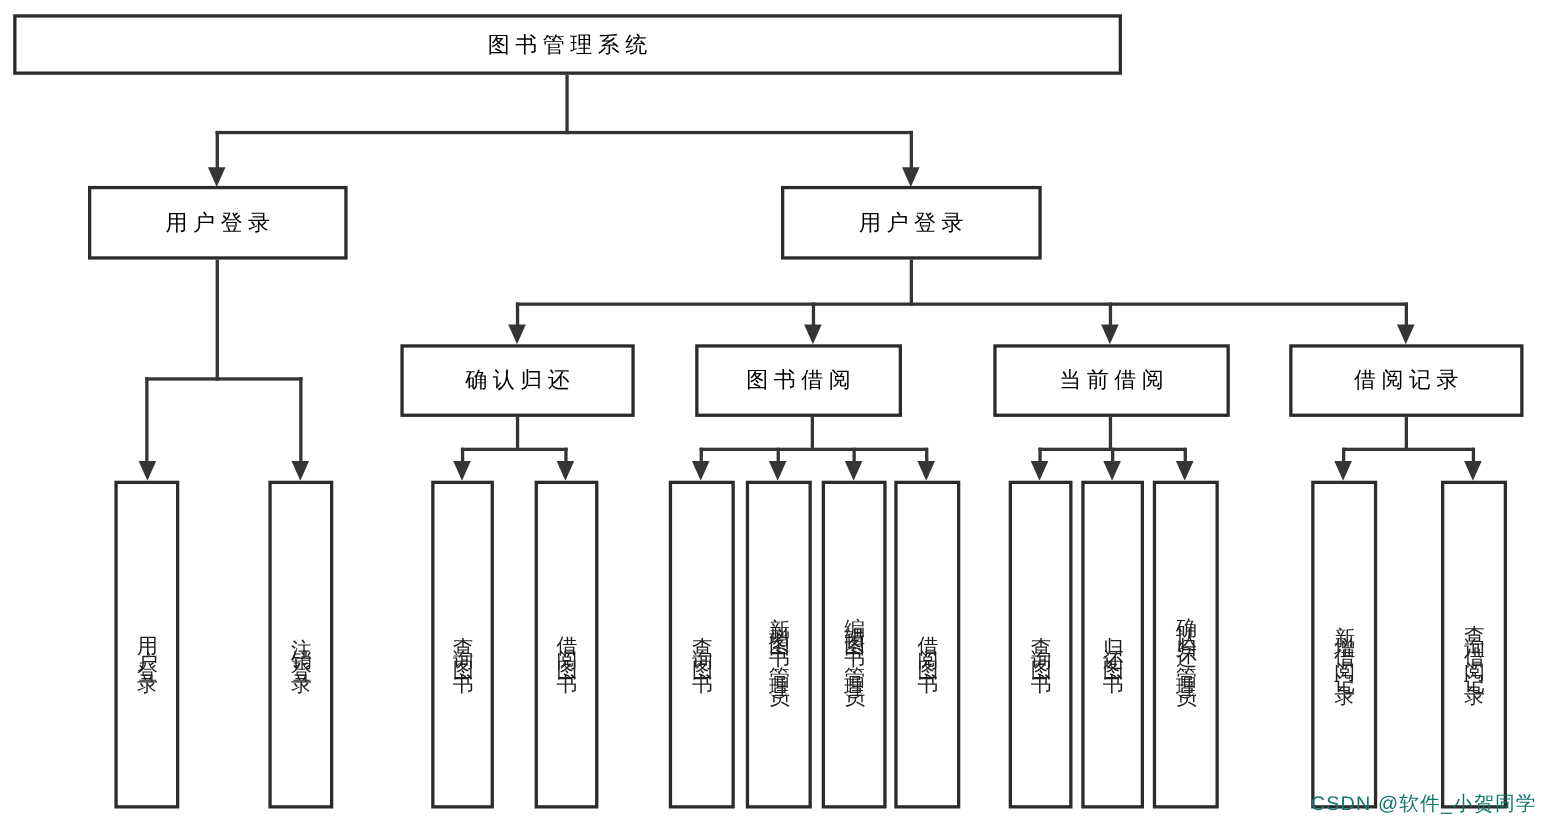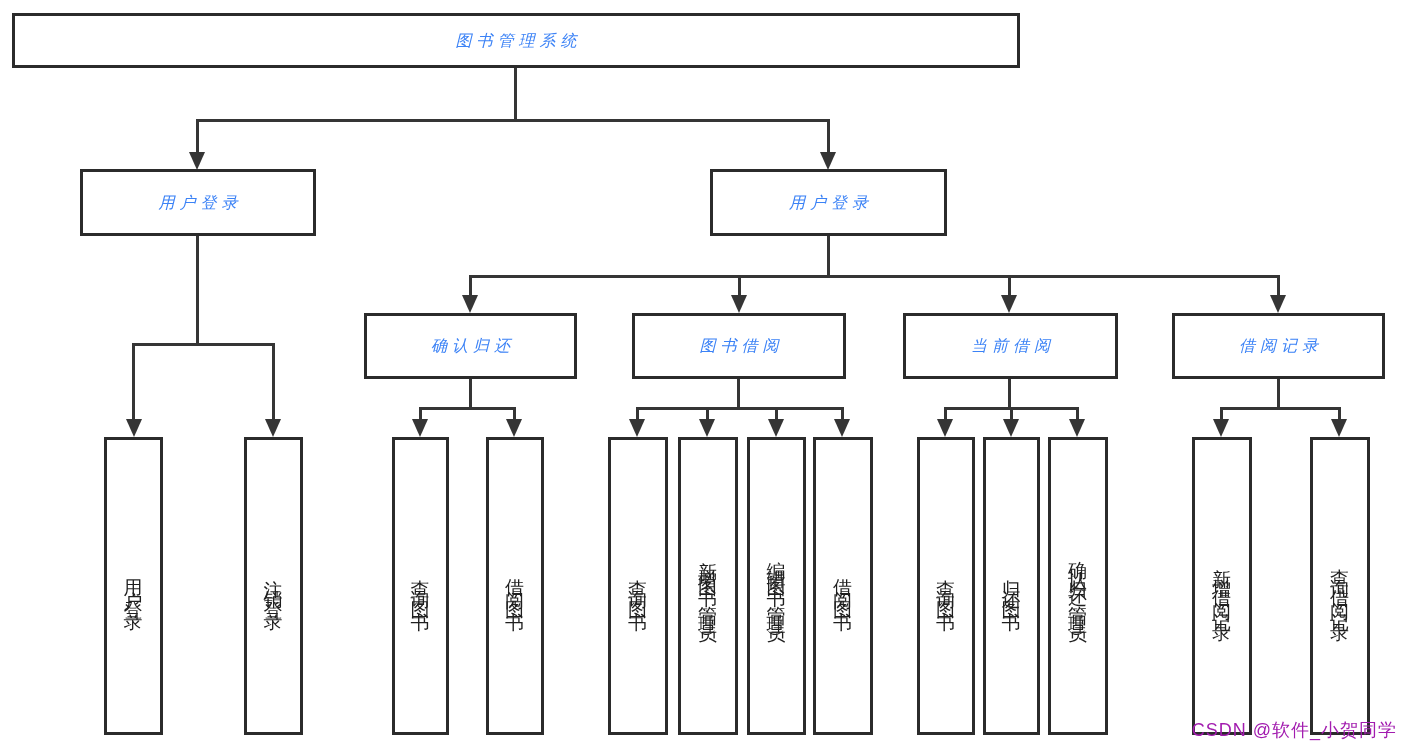--- a/index.html
+++ b/index.html
@@ -20,31 +20,31 @@
     border-right:8px solid transparent;
     border-top:18px solid #353535;
   }
   
   .nbox{
     position:absolute;box-sizing:border-box;
     background:#ffffff;border:3px solid #2b2b2b;
     display:flex;align-items:center;justify-content:center;
   }
   .hlabel{
-    font-size:16px;color:#3b82f6;letter-spacing:5px;
-    text-indent:5px;white-space:nowrap;line-height:1;font-style:italic;
+    font-size:20px;color:#000000;letter-spacing:5px;
+    text-indent:5px;white-space:nowrap;line-height:1;
   }
   .vlabel{
     writing-mode:vertical-rl;text-orientation:mixed;
     font-size:19px;color:#1f1f1f;letter-spacing:11px;
     line-height:1;white-space:nowrap;
   }
   .watermark{
     position:absolute;right:8px;bottom:5px;
-    font-size:18px;color:#a21caf;letter-spacing:1px;
+    font-size:18px;color:#0f766e;letter-spacing:1px;
     white-space:nowrap;
   }
 </style>
 </head>
 <body>
 
 <div class="stage">
 
   <div class="vl" style="left:514px;top:68px;height:54px;"></div>
   <div class="hl" style="left:196px;top:119px;width:634px;"></div>
@@ -112,21 +112,21 @@
   <div class="nbox" style="left:80px;top:169px;width:236px;height:67px;">
     <span class="hlabel">用户登录</span>
   </div>
   <div class="nbox" style="left:710px;top:169px;width:237px;height:67px;">
     <span class="hlabel">用户登录</span>
   </div>
 
   <div class="nbox" style="left:364px;top:313px;width:213px;height:66px;">
     <span class="hlabel">确认归还</span>
   </div>
-  <div class="nbox" style="left:632px;top:313px;width:214px;height:66px;">
+  <div class="nbox" style="left:632px;top:313px;width:188px;height:66px;">
     <span class="hlabel">图书借阅</span>
   </div>
   <div class="nbox" style="left:1172px;top:313px;width:213px;height:66px;">
     <span class="hlabel">借阅记录</span>
   </div>
   <div class="nbox" style="left:903px;top:313px;width:215px;height:66px;">
     <span class="hlabel">当前借阅</span>
   </div>
 
   <div class="nbox" style="left:104px;top:437px;width:59px;height:298px;">

